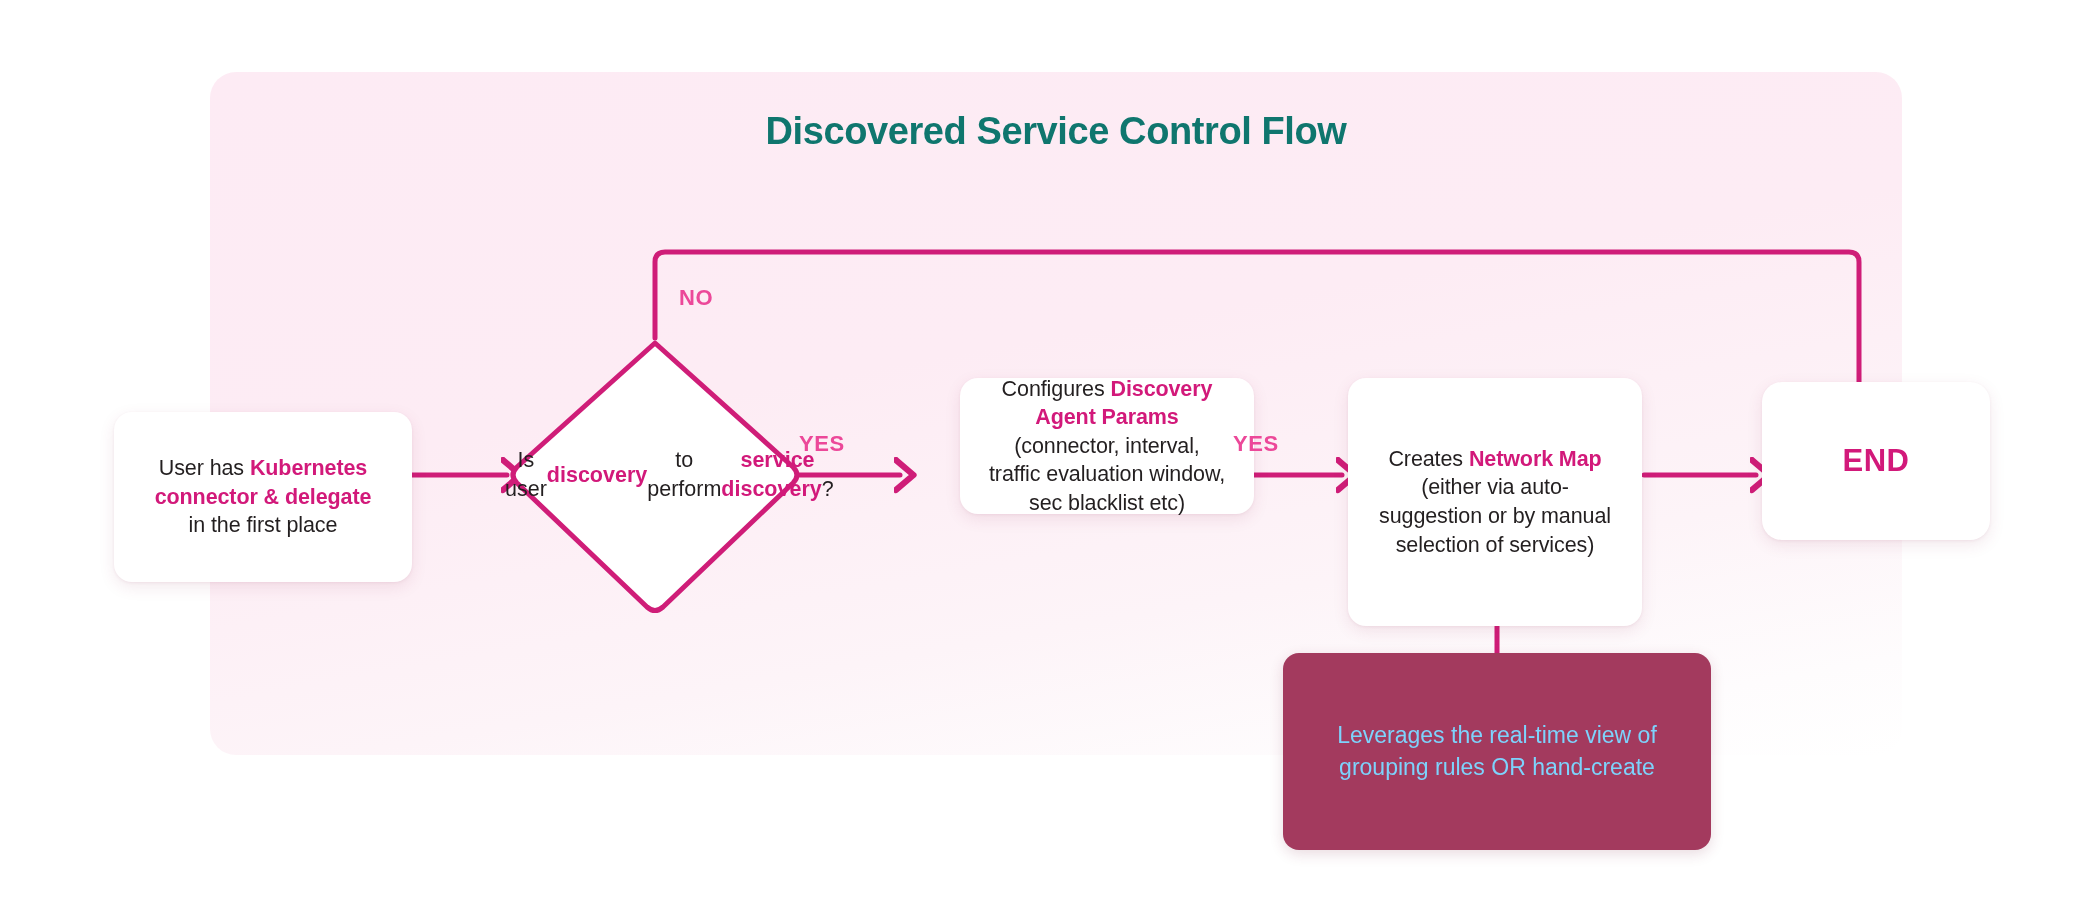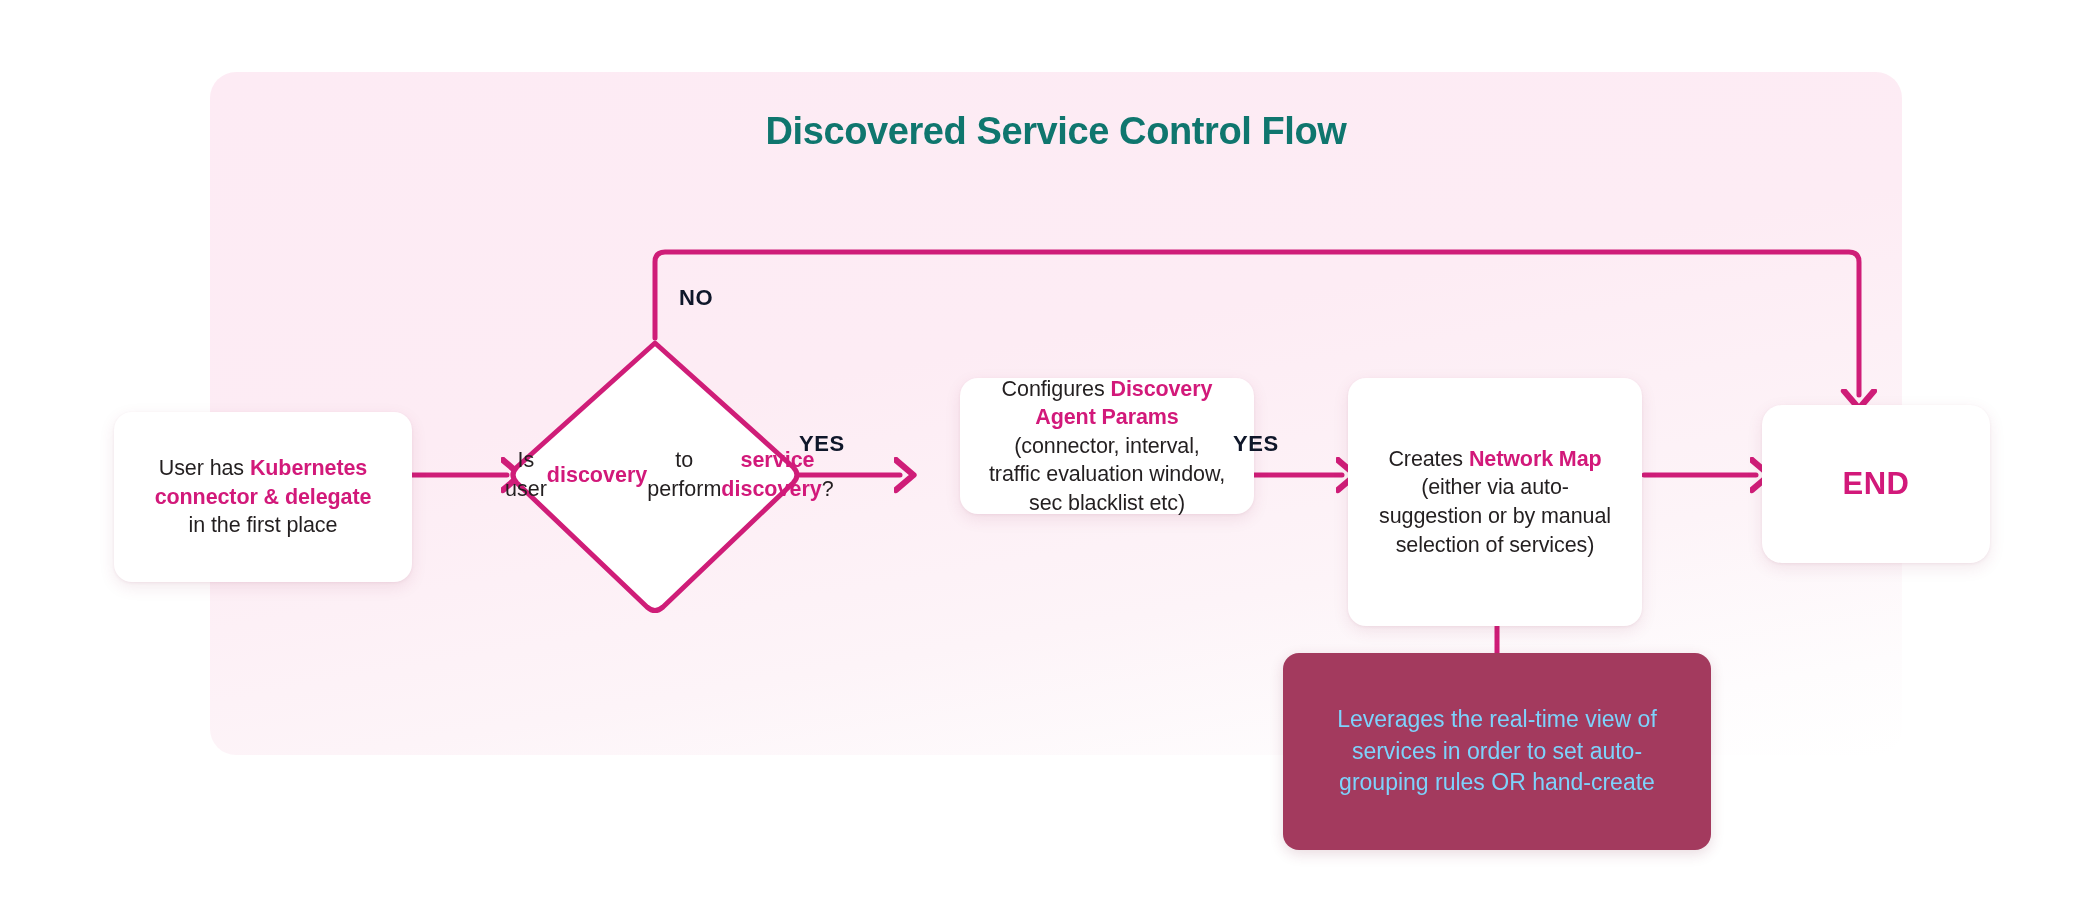--- a/index.html
+++ b/index.html
@@ -110,21 +110,21 @@
   #node-networkmap {
     left: 1348px;
     top: 378px;
     width: 294px;
     height: 248px;
   }
 
   
   #node-end {
     left: 1762px;
-    top: 405px;
+    top: 382px;
     width: 228px;
     height: 158px;
     border-radius: 20px;
   }
   #node-end .node-text {
     color: #d2197a;
     font-size: 31px;
     font-weight: bold;
     letter-spacing: 0.5px;
   }
@@ -163,21 +163,21 @@
     font-weight: bold;
     color: #0f766e;
     letter-spacing: -0.4px;
   }
 
   
   .edge-label {
     position: absolute;
     font-size: 22px;
     font-weight: bold;
-    color: #0f172a;
+    color: #ec4899;
     letter-spacing: 0.6px;
   }
   #label-no   { left: 679px;  top: 285px; }
   #label-yes1 { left: 799px;  top: 431px; }
   #label-yes2 { left: 1233px; top: 431px; }
 </style>
 </head>
 <body>
 
 <div id="stage">
@@ -257,21 +257,20 @@
       </div>
   </div>
 
   <div class="node" id="node-end">
     <div class="node-text">END</div>
   </div>
 
   <div id="note-box">
     <div class="note-text">
         <div>Leverages the real-time view of</div>
-        <div>services in order to set auto-</div>
         <div>grouping rules OR hand-create</div>
       </div>
   </div>
 
   <div class="edge-label" id="label-no">NO</div>
   <div class="edge-label" id="label-yes1">YES</div>
   <div class="edge-label" id="label-yes2">YES</div>
 
 </div>
 

